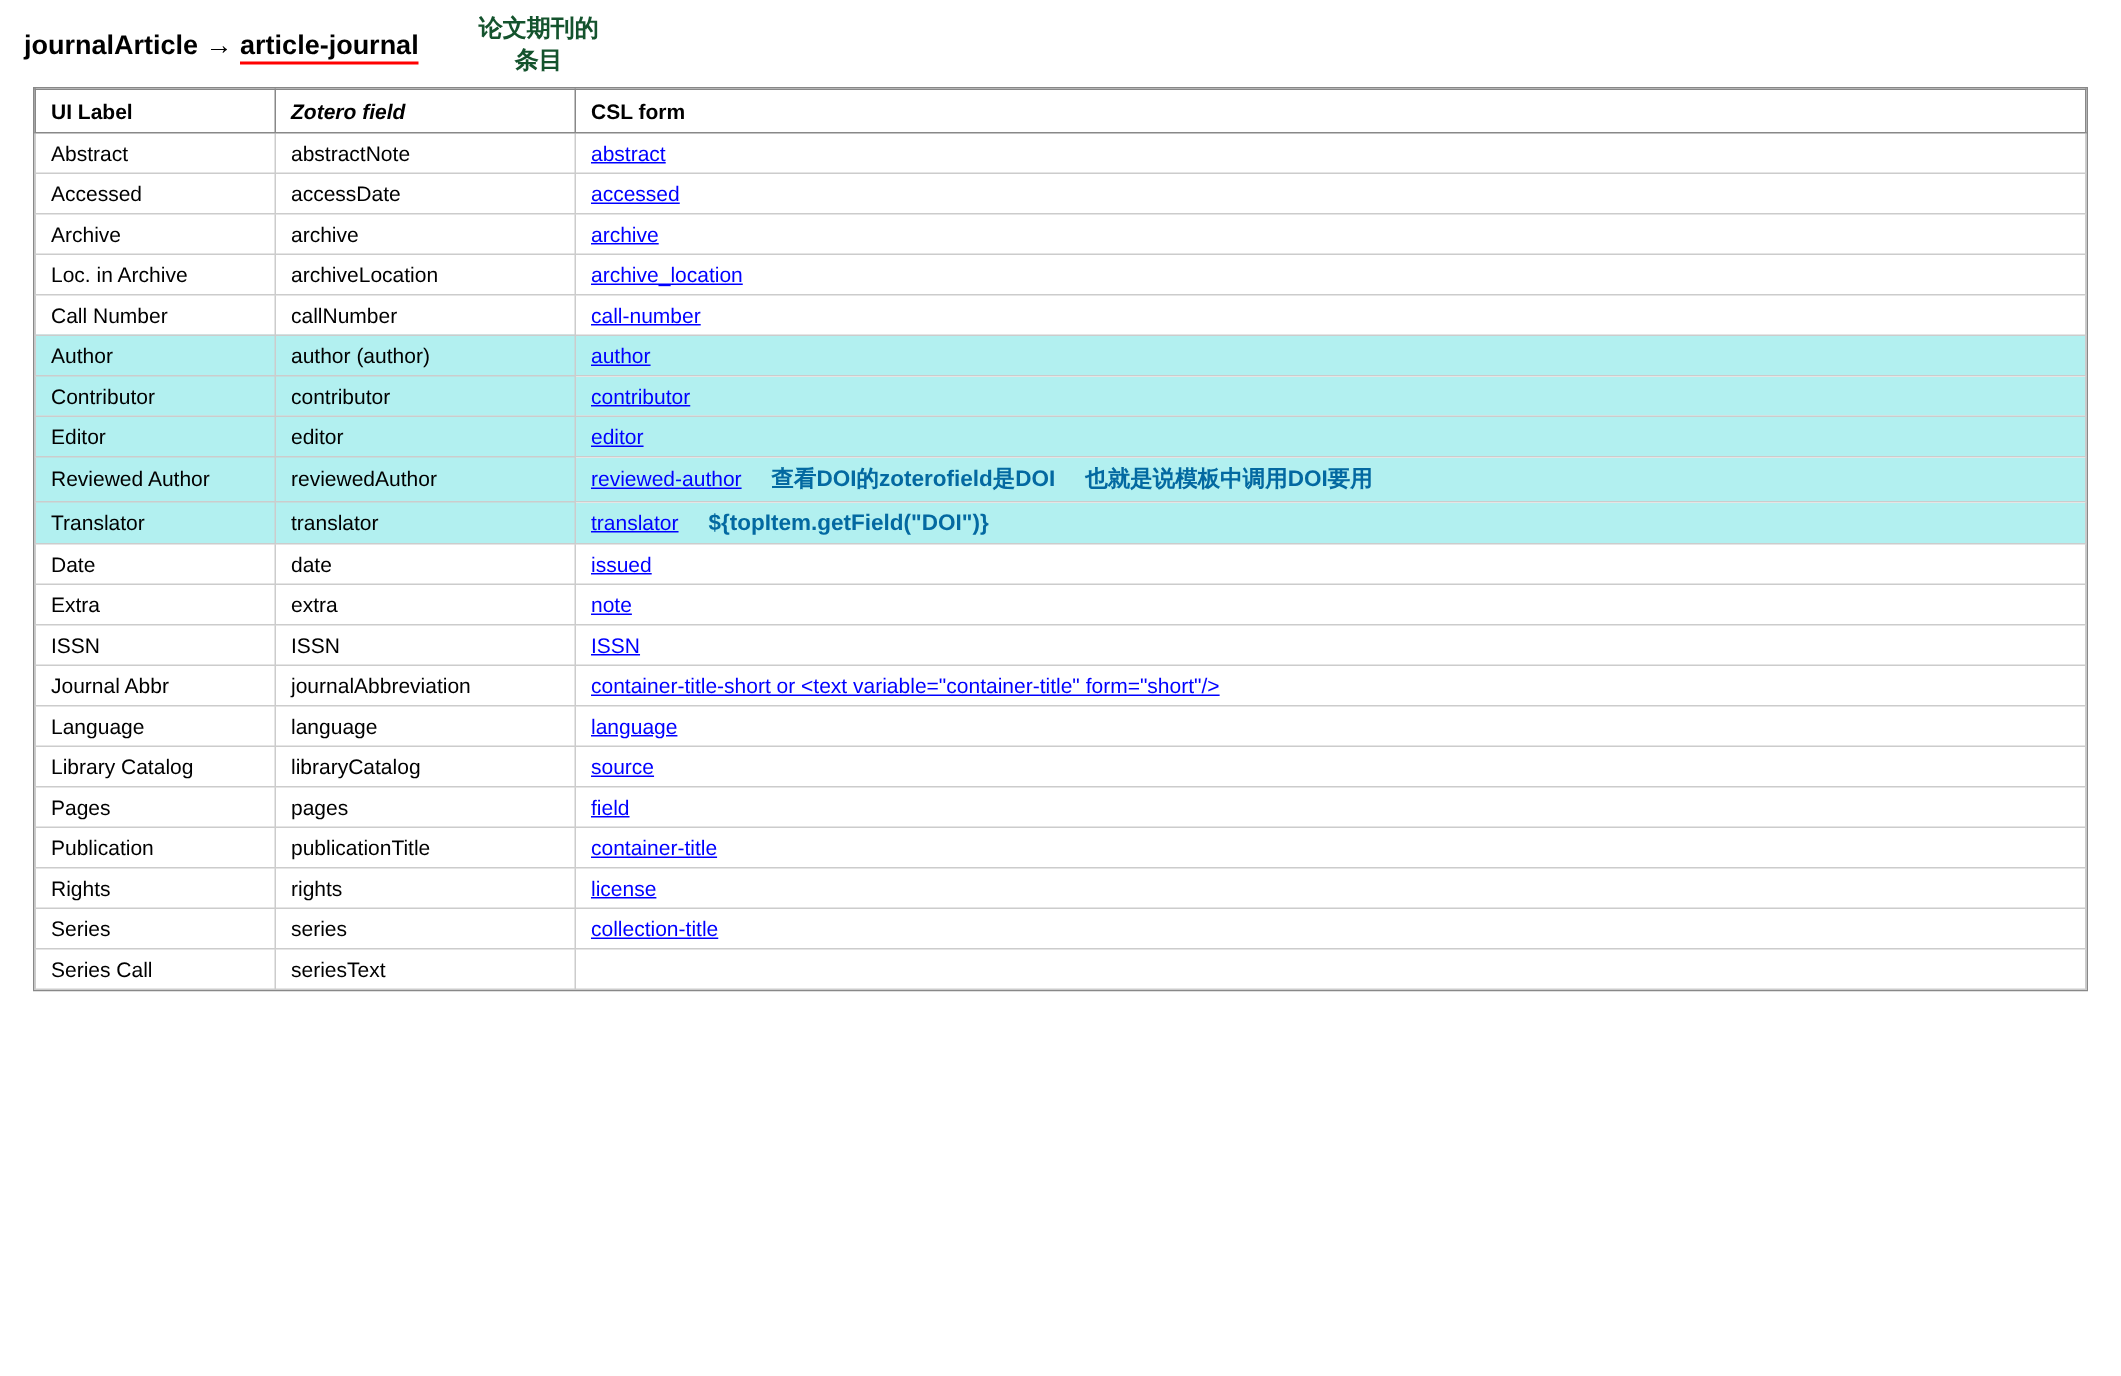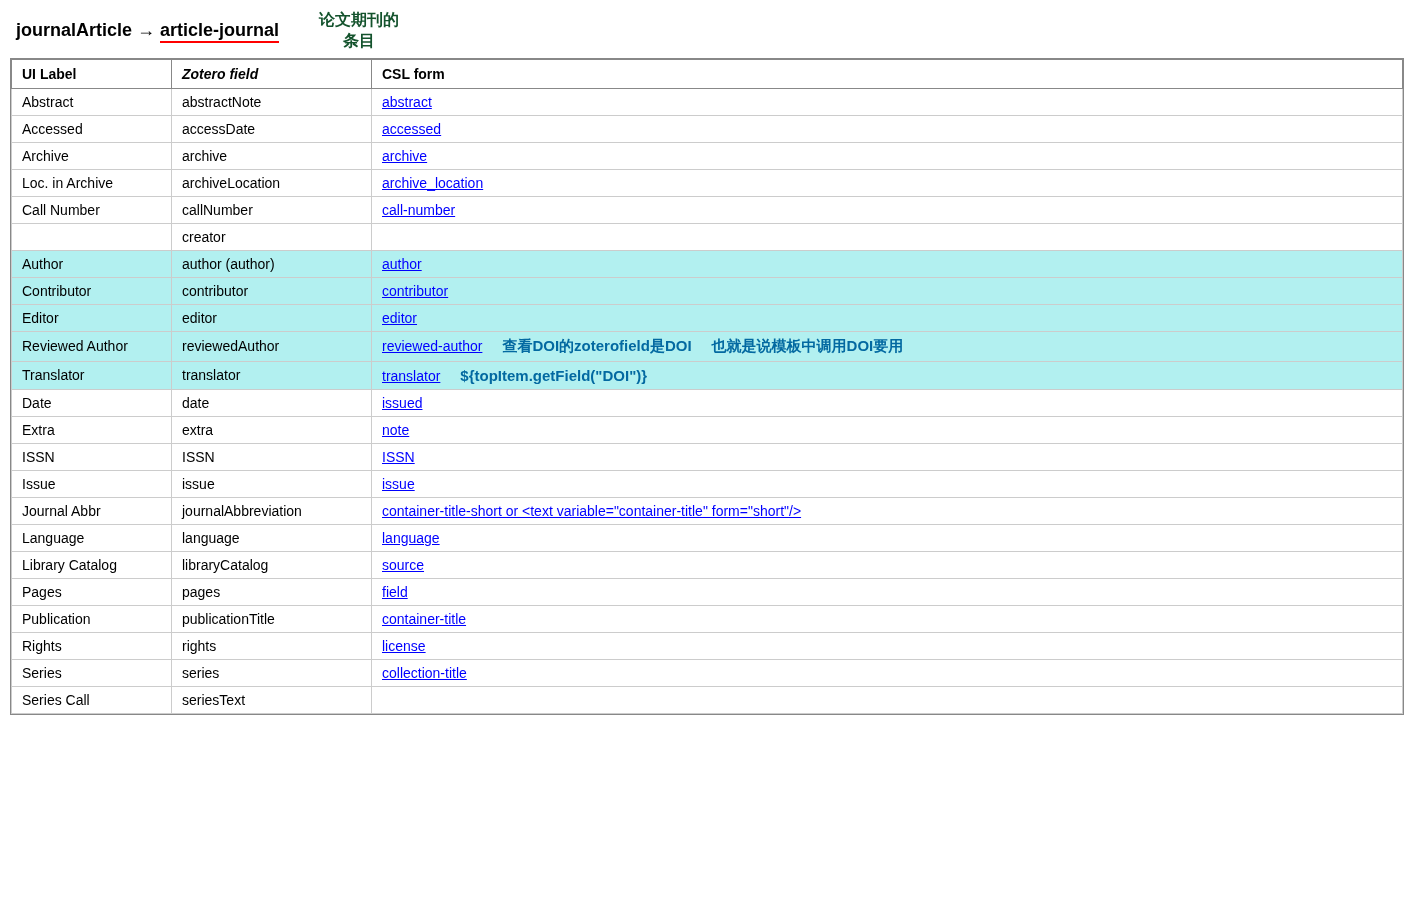--- a/index.html
+++ b/index.html
@@ -34,21 +34,21 @@
       background: red;
     }
     .chinese-annotation {
       color: #14532d;
       font-size: 16px;
       font-weight: bold;
       text-align: center;
       line-height: 1.3;
     }
     .table-wrapper {
-      margin: 0 10px;
+      margin: 0 22px;
       border: 1px solid #888;
     }
     table {
       border-collapse: collapse;
       width: 100%;
     }
     thead tr th {
       background: #fff;
       border: 1px solid #888;
       padding: 6px 10px;
@@ -136,25 +136,20 @@
         <tr>
           <td>Loc. in Archive</td>
           <td>archiveLocation</td>
           <td class="annotation-cell"><a href="#">archive_location</a></td>
         </tr>
         <tr>
           <td>Call Number</td>
           <td>callNumber</td>
           <td class="annotation-cell"><a href="#">call-number</a></td>
         </tr>
-        <tr>
-          <td></td>
-          <td>creator</td>
-          <td class="annotation-cell"></td>
-        </tr>
         <tr class="row-cyan">
           <td>Author</td>
           <td>author (author)</td>
           <td class="annotation-cell"><a href="#">author</a></td>
         </tr>
         <tr class="row-cyan">
           <td>Contributor</td>
           <td>contributor</td>
           <td class="annotation-cell"><a href="#">contributor</a></td>
         </tr>
@@ -180,25 +175,20 @@
         </tr>
         <tr>
           <td>Extra</td>
           <td>extra</td>
           <td class="annotation-cell"><a href="#">note</a></td>
         </tr>
         <tr>
           <td>ISSN</td>
           <td>ISSN</td>
           <td class="annotation-cell"><a href="#">ISSN</a></td>
-        </tr>
-        <tr>
-          <td>Issue</td>
-          <td>issue</td>
-          <td class="annotation-cell"><a href="#">issue</a></td>
         </tr>
         <tr>
           <td>Journal Abbr</td>
           <td>journalAbbreviation</td>
           <td class="annotation-cell"><a href="#">container-title-short or &lt;text variable="container-title" form="short"/&gt;</a></td>
         </tr>
         <tr>
           <td>Language</td>
           <td>language</td>
           <td class="annotation-cell"><a href="#">language</a></td>

